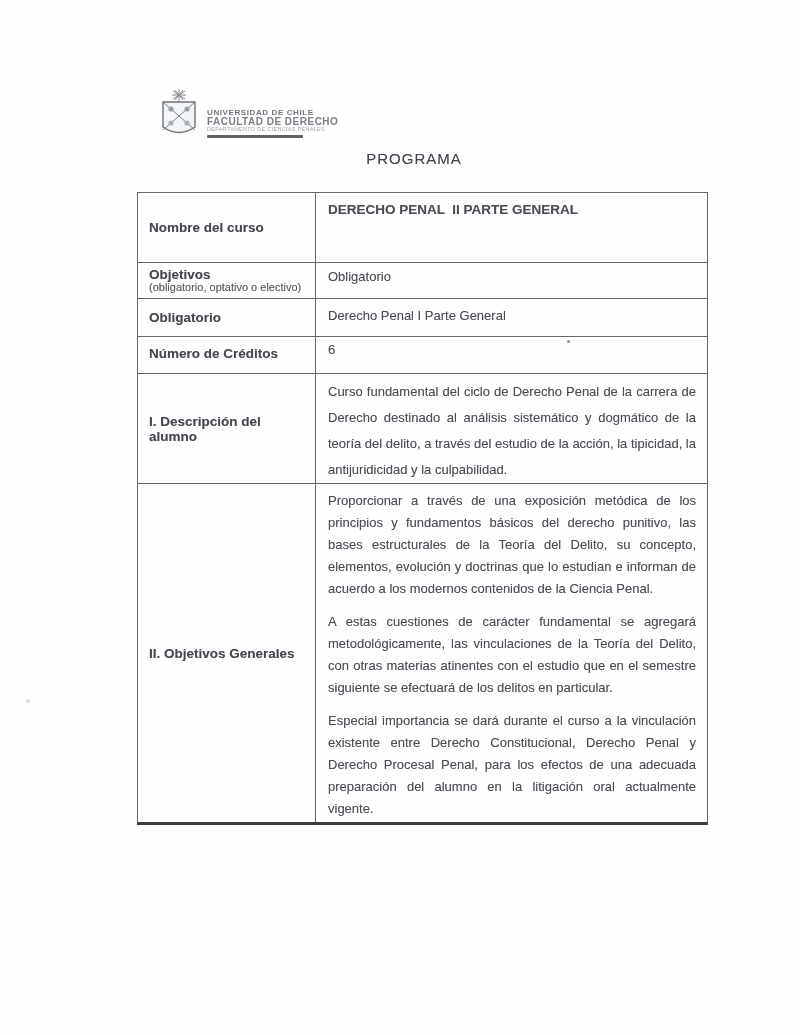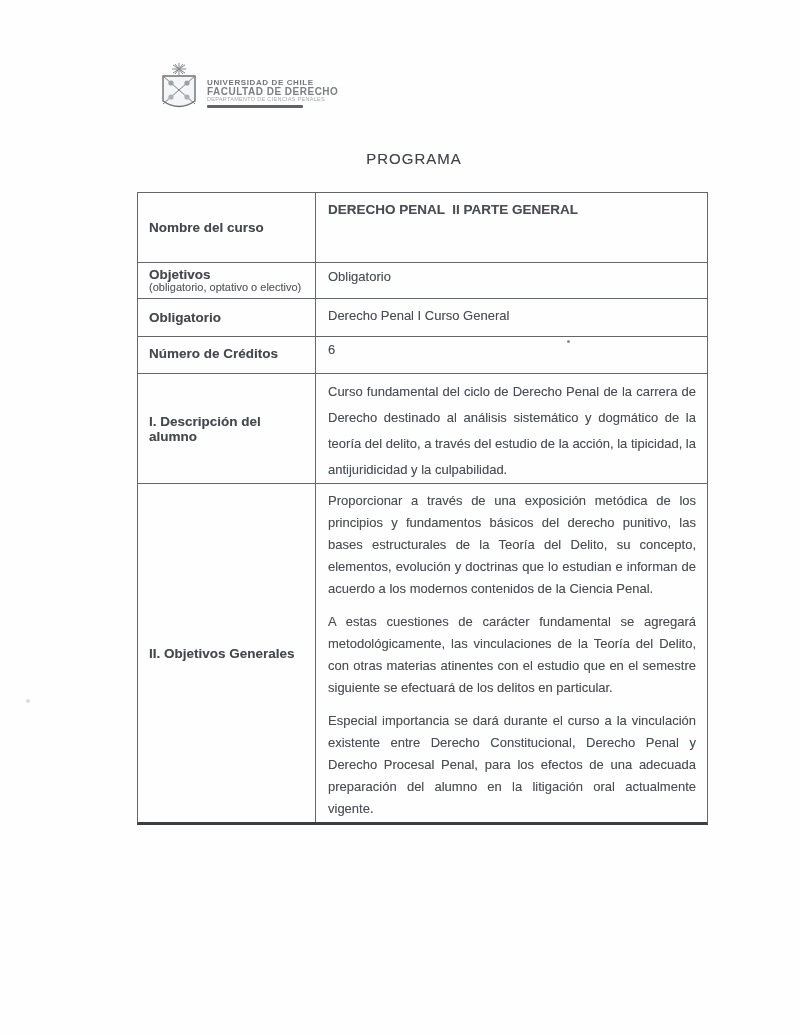--- a/index.html
+++ b/index.html
@@ -6,21 +6,21 @@
   body{background:#ffffff;}
   .page{
     position:relative;
     width:800px;height:1035px;
     background:#fefefe;
     font-family:"Liberation Sans","DejaVu Sans",sans-serif;
     color:#45494f;
     overflow:hidden;
   }
   
-  .letterhead{position:absolute;left:158px;top:62px;display:flex;align-items:center;}
+  .letterhead{position:absolute;left:158px;top:88px;display:flex;align-items:flex-end;}
   .crest{width:42px;height:50px;flex:0 0 auto;}
   .lh-text{margin-left:7px;padding-top:11px;}
   .lh1{font-size:8px;font-weight:bold;letter-spacing:.6px;color:#70757b;line-height:9px;}
   .lh2{font-size:10px;font-weight:bold;letter-spacing:.5px;color:#7a7f85;line-height:9px;}
   .lh3{font-size:5.5px;letter-spacing:.3px;color:#a2a7ac;line-height:7px;filter:blur(.3px);}
   .lh-rule{width:96px;height:3px;background:#5f6368;margin-top:2px;border-radius:1px;}
   
   .doc-title{
     position:absolute;left:20px;top:146px;width:780px;margin:4px;
     text-align:center;font-size:15px;font-weight:normal;letter-spacing:1px;
@@ -117,21 +117,21 @@
     <div class="row r-naturaleza">
       <div class="label-cell">
         <span>Objetivos</span>
         <span class="sublabel">(obligatorio, optativo o electivo)</span>
       </div>
       <div class="value-cell">Obligatorio</div>
     </div>
 
     <div class="row r-requisitos">
       <div class="label-cell">Obligatorio</div>
-      <div class="value-cell">Derecho Penal I Curso General</div>
+      <div class="value-cell">Derecho Penal I Parte General</div>
     </div>
 
     <div class="row r-creditos">
       <div class="label-cell">Número de Créditos</div>
       <div class="value-cell">6</div>
     </div>
 
     <div class="row r-descripcion">
       <div class="label-cell">I. Descripción del alumno</div>
       <div class="value-cell">Curso fundamental del ciclo de Derecho Penal de la carrera de Derecho destinado al análisis sistemático y dogmático de la teoría del delito, a través del estudio de la acción, la tipicidad, la antijuridicidad y la culpabilidad.</div>

